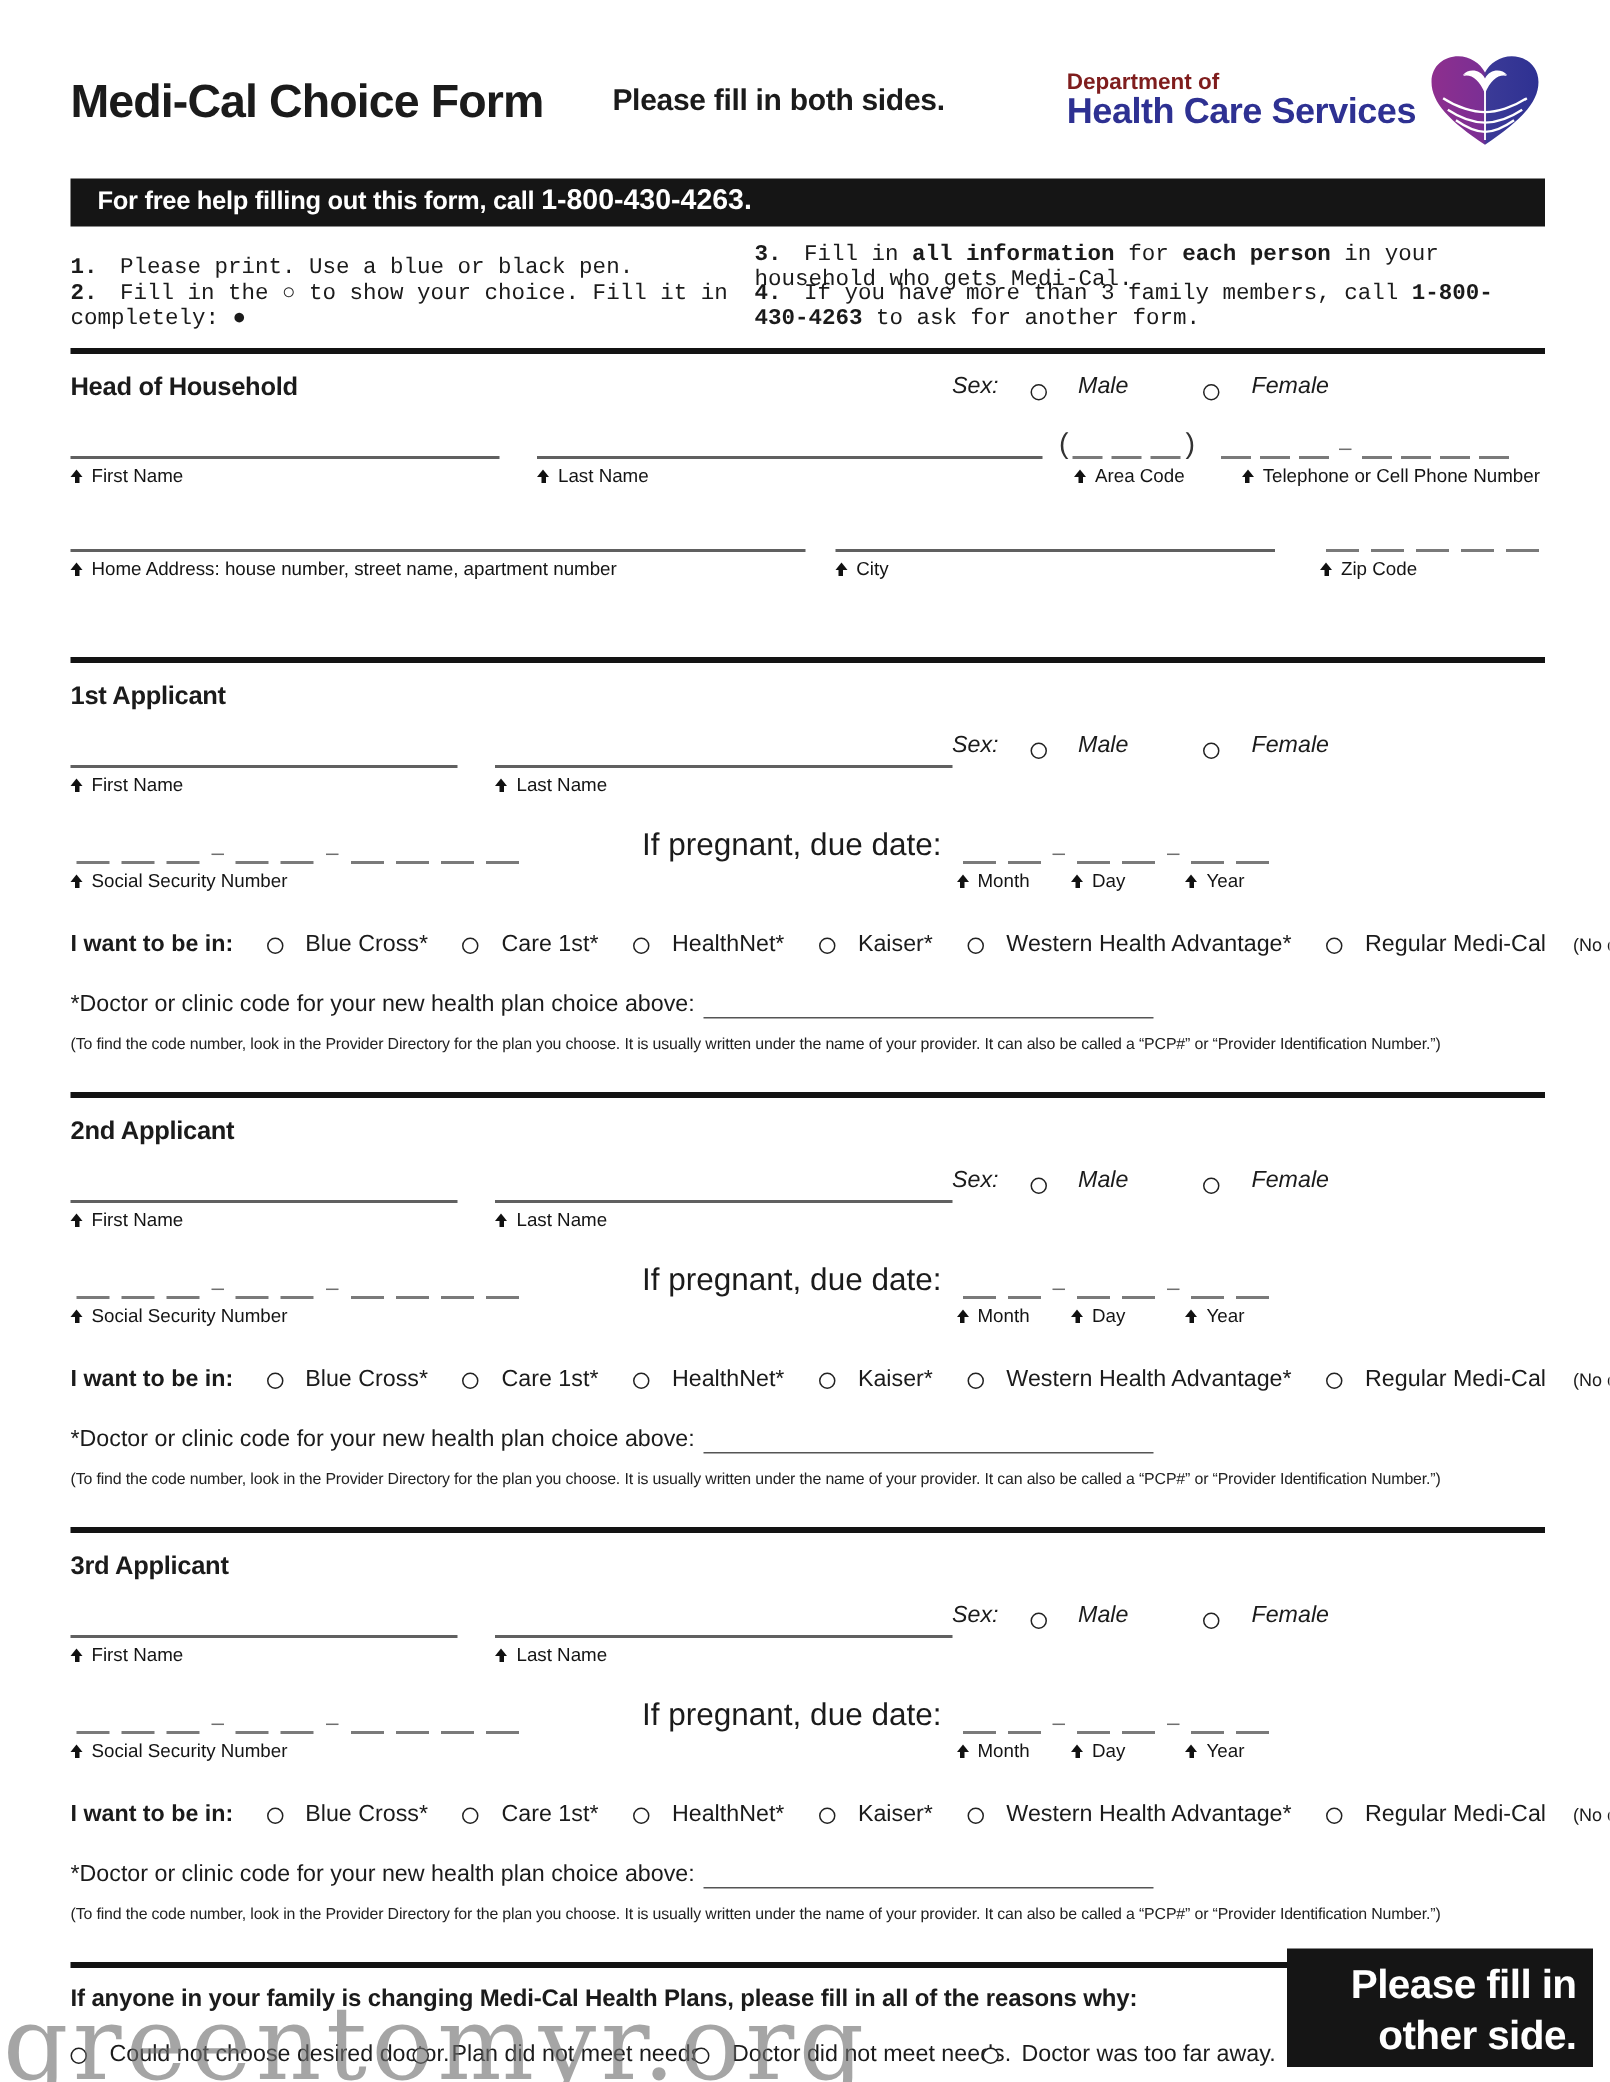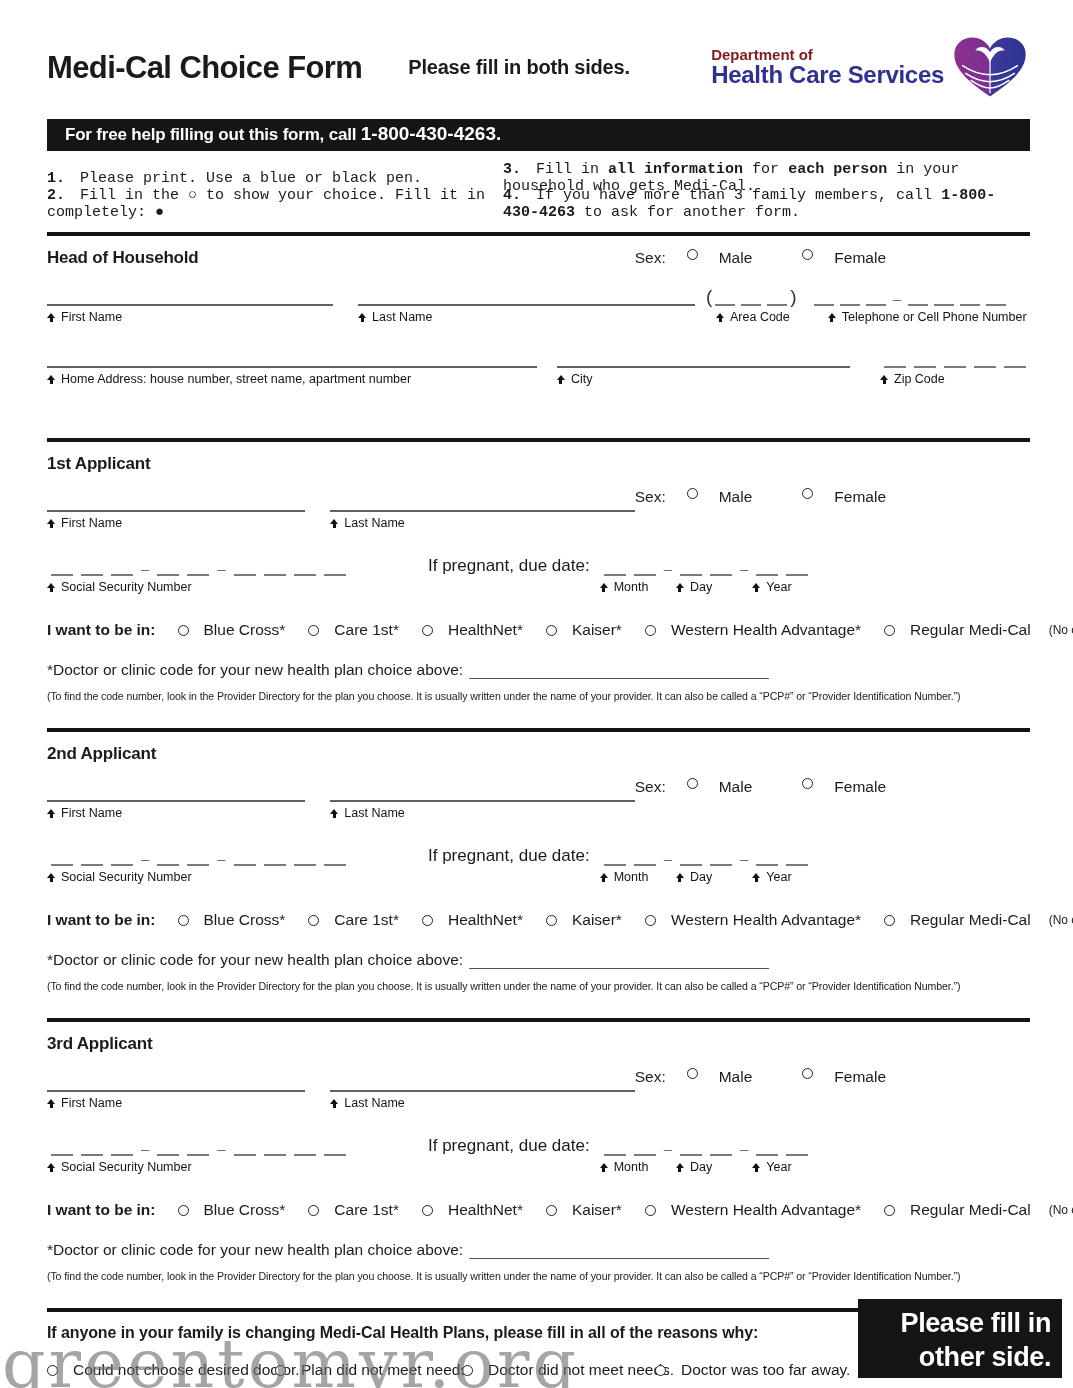--- a/index.html
+++ b/index.html
@@ -35,21 +35,21 @@
     display:grid; grid-template-columns:456px 1fr; grid-auto-rows:26px;
     font-size:15px; align-items:center;font-family:Liberation Mono, monospace;
   }
   .instr b.num { margin-right:6px; }
 
   
   .rule { border:none; border-top:4px solid #131313; margin:0 43px 0 47px; }
   .sec { margin:0 43px 0 47px; }
   .sec-title { font-size:17px; font-weight:bold; margin:0; letter-spacing:-0.2px; }
 
-  .sexgroup { display:flex; align-items:flex-start; gap:21px; font-size:15.5px; white-space:nowrap; }
+  .sexgroup { display:flex; align-items:flex-end; gap:21px; font-size:15.5px; white-space:nowrap;font-style:italic; }
   .radio {
     display:inline-block; width:11px; height:11px; border:1.4px solid #222;
     border-radius:50%; background:#fff; flex:0 0 auto;
   }
   .opt { display:flex; align-items:center; gap:15px; white-space:nowrap; }
 
   .col { display:flex; flex-direction:column; }
   .wl { height:36px; border-bottom:2px solid #606060; }
   .flabel { display:flex; align-items:center; font-size:12.5px; margin-top:4px; color:#141414; white-space:nowrap; }
   .arr { display:inline-flex; flex-direction:column; align-items:center; margin-right:6px; }
@@ -76,21 +76,21 @@
   .city-col { width:295px; margin-left:20px; }
   .zip-col { margin-left:30px; flex:1; }
 
   
   .app-title { margin-top:12px; }
   .app-name-row { display:flex; align-items:flex-start; margin-top:2px; }
   .app-name-row .sexgroup { margin-left:auto; margin-right:144px; align-self:flex-end; margin-bottom:24px; }
   .ssn-row { display:flex; align-items:flex-start; margin-top:24px; }
   .ssn-col { width:381px; }
   .due-group { display:flex; align-items:flex-start; }
-  .due-text { font-size:17px; height:22px; display:flex; align-items:flex-end; margin-right:10px; white-space:nowrap; }
+  .due-text { font-size:21px; height:22px; display:flex; align-items:flex-end; margin-right:10px; white-space:nowrap; }
   .due-col .dash-line2 { height:22px; display:flex; align-items:flex-end; }
   .due-sep { height:22px; display:flex; align-items:flex-end; }
   .want-row { display:flex; align-items:center; margin-top:27px; font-size:15.5px; }
   .want-label { font-weight:bold; margin-right:22px; white-space:nowrap; }
   .want-row .opt { margin-right:23px; }
   .want-row .opt:last-child { margin-right:0; }
   .small-note { font-size:12px; margin-left:3px; white-space:nowrap; }
   .doc-row { display:flex; align-items:flex-end; margin-top:22px; font-size:15.5px; }
   .doc-fill { width:300px; border-bottom:1.6px solid #555; height:18px; margin-left:6px; }
   .fine { font-size:10.6px; margin-top:11px; white-space:nowrap; letter-spacing:-0.1px; color:#222; }

